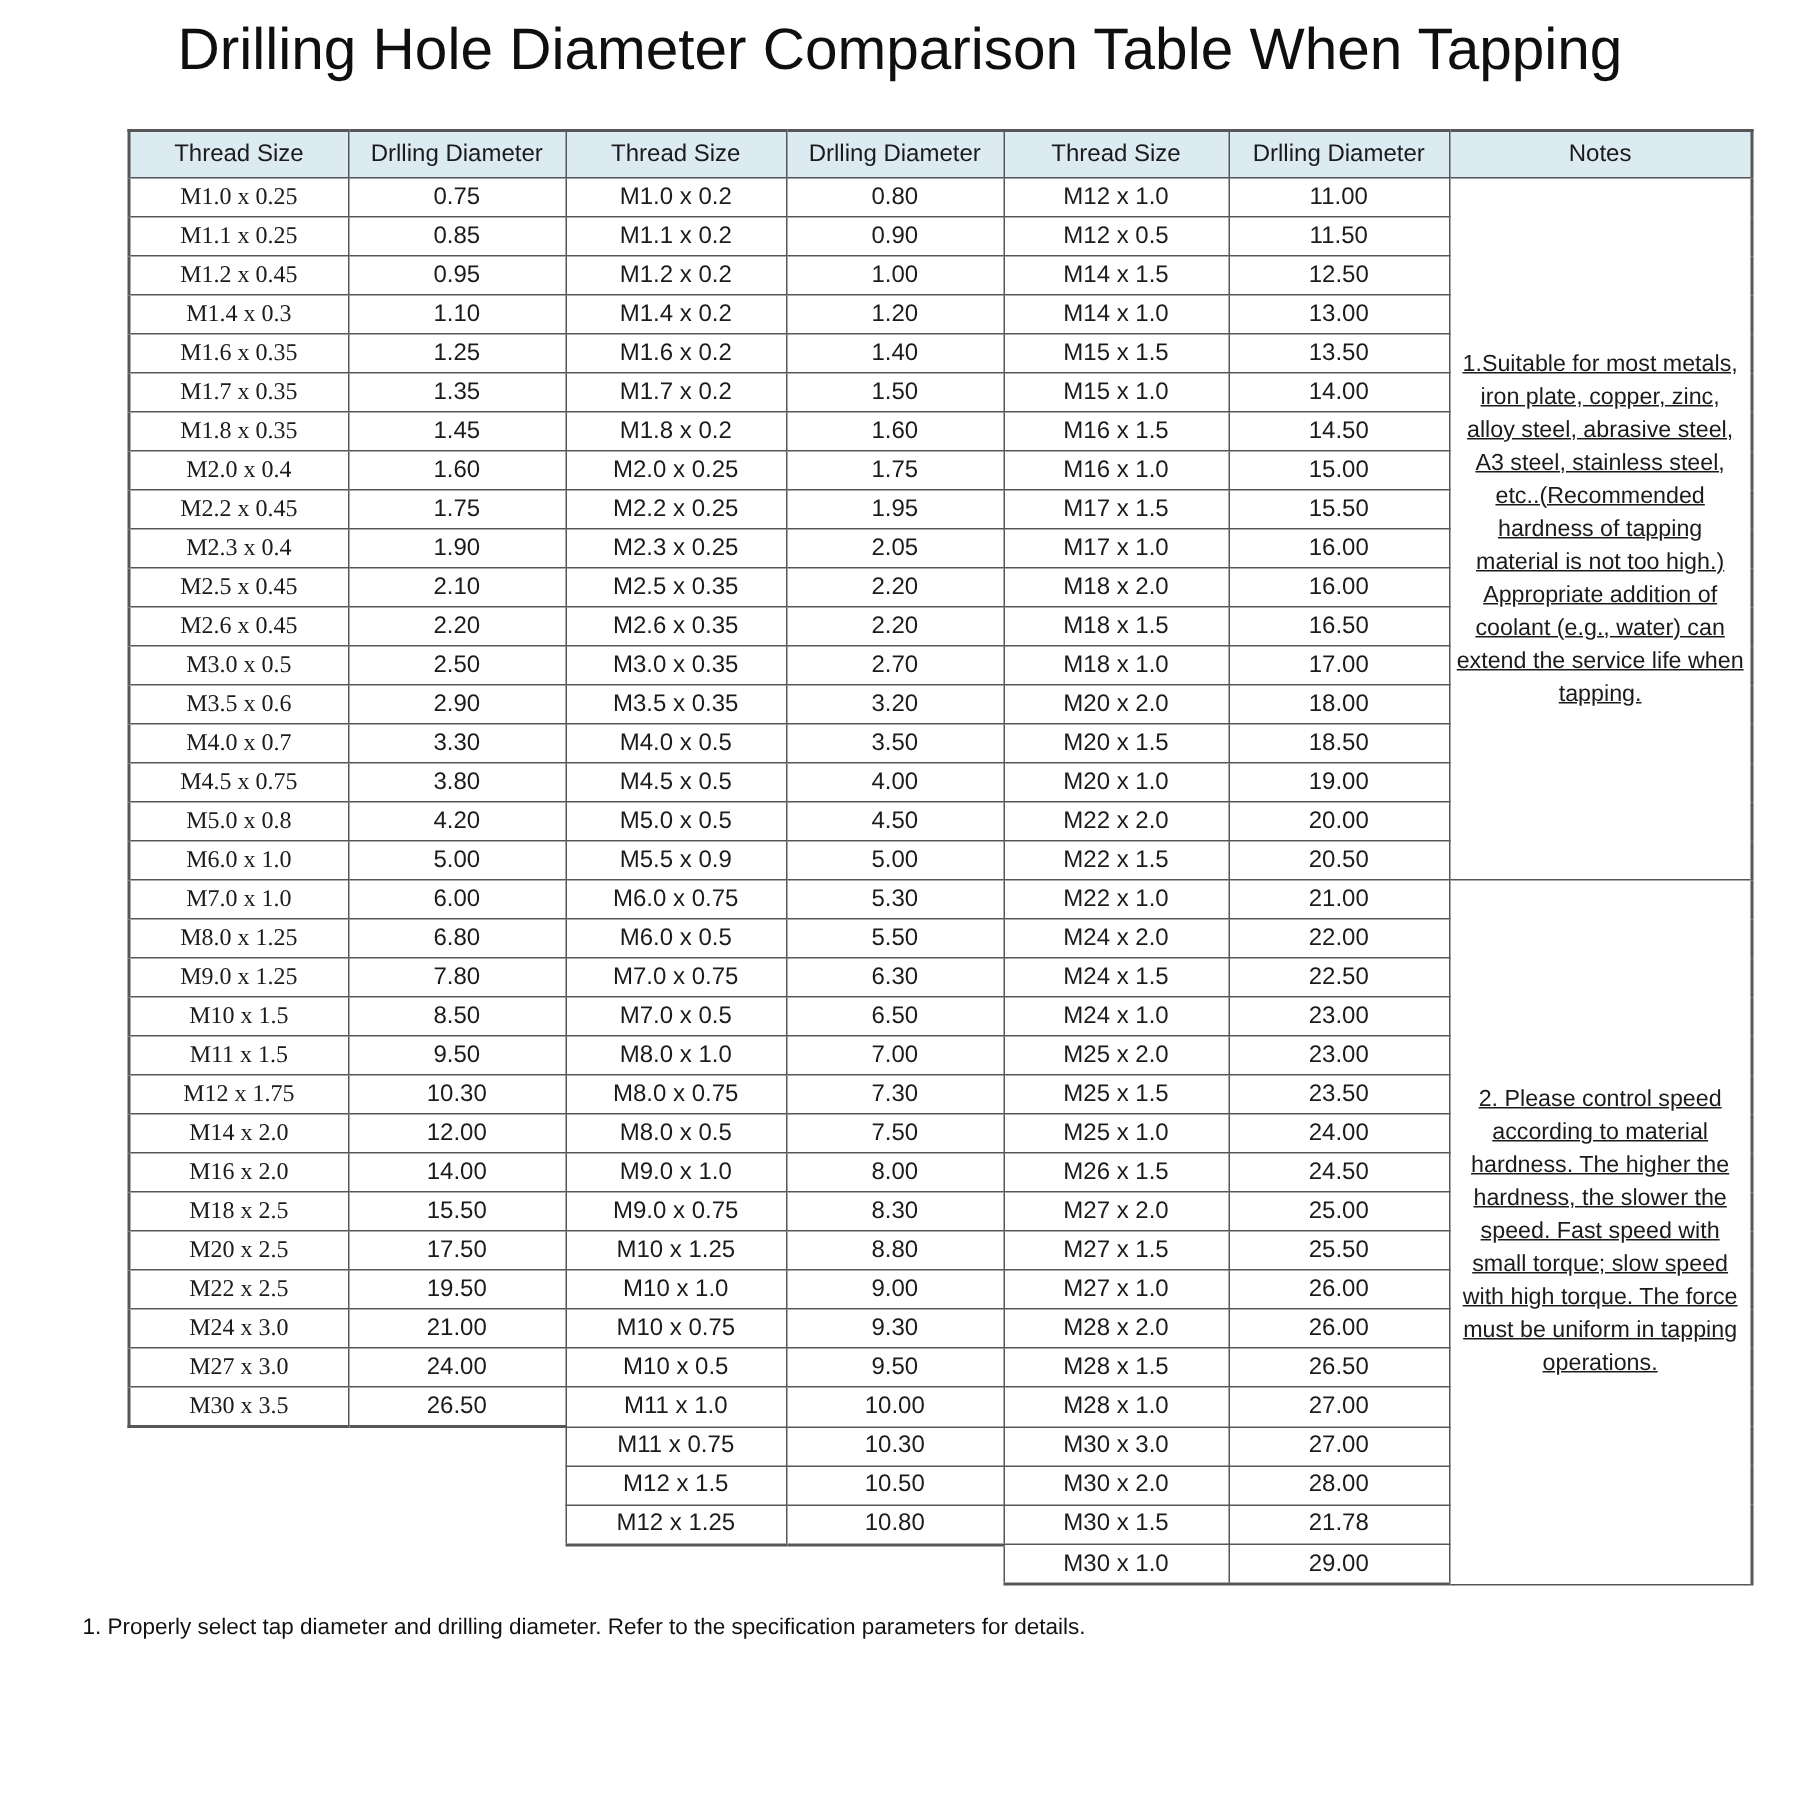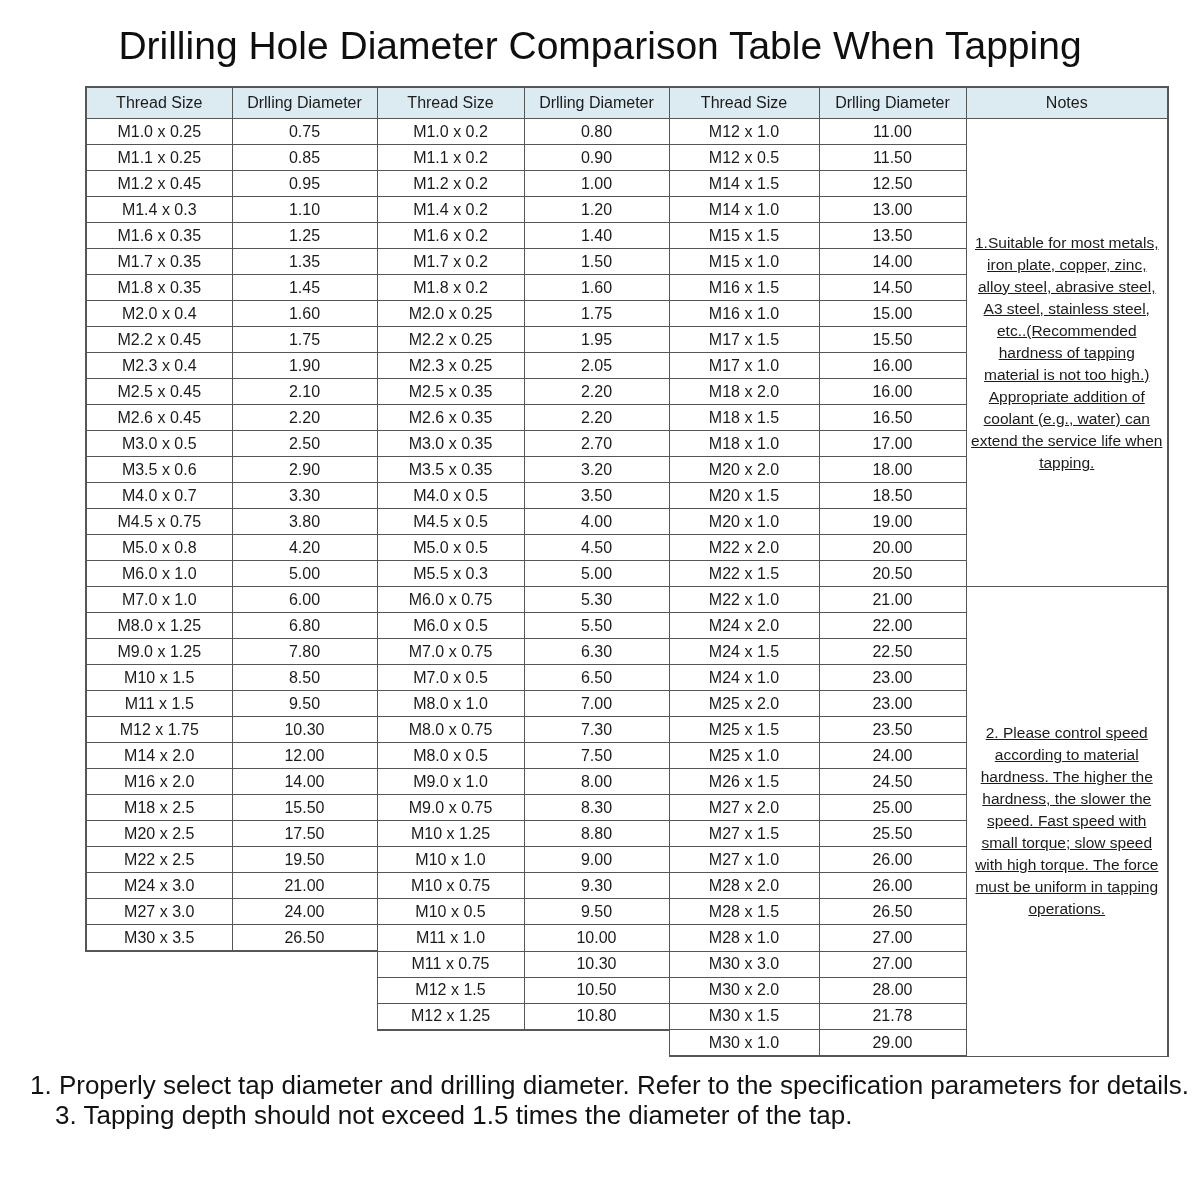--- a/index.html
+++ b/index.html
@@ -6,49 +6,48 @@
   body {
     width:1200px; height:1200px; background:#ffffff;
     font-family:"Liberation Sans", sans-serif;
     position:relative; overflow:hidden;
     color:#1b1b1b;
   }
   .title {
     position:absolute; top:12px; left:0; width:1200px;
     text-align:center; font-size:39px; font-weight:400; color:#0f0f0f;
     white-space:nowrap;
-    margin-top:12px;
   }
   table.drill {
     position:absolute; left:85px; top:86px;
     border-collapse:collapse; table-layout:fixed;
   }
   table.drill th {
     height:22px; background:#dcebf2;
     border:1px solid #565656; border-top-width:2px;
     font-size:16px; font-weight:400; text-align:center; padding:4px;
   }
   table.drill th:first-child { border-left-width:2px; }
   table.drill th:last-child  { border-right-width:2px; }
   td.cell {
     height:25px; border:1px solid #565656;
     font-size:16px; text-align:center; padding:0; white-space:nowrap;
     vertical-align:middle;
   }
-  td.cell.colA-first { border-left-width:2px; }
+  td.cell.colA-first { border-left-width:2px;font-family:Liberation Serif, serif; }
   td.bend { border-bottom-width:2px; }
   td.empty { border:none; background:#ffffff; }
   td.notes {
     border:1px solid #565656; border-right-width:2px;
     font-size:15.5px; line-height:22px; text-align:center;
     vertical-align:middle; padding:2px 4px;text-decoration:underline;
   }
   .footnotes {
     position:absolute; left:30px; top:1070px;
-    font-size:26px; line-height:30px; color:#121212; white-space:nowrap;
+    font-size:15px; line-height:30px; color:#121212; white-space:nowrap;
   }
   .footnotes .fline:last-child { padding-left:25px; }
 </style>
 </head>
 <body>
 
 <div class="title">Drilling Hole Diameter Comparison Table When Tapping</div>
 
 <table class="drill">
   <colgroup>
@@ -205,21 +204,21 @@
         <td class="cell colA-first">M5.0 x 0.8</td>
         <td class="cell">4.20</td>
         <td class="cell">M5.0 x 0.5</td>
         <td class="cell">4.50</td>
         <td class="cell">M22 x 2.0</td>
         <td class="cell">20.00</td>
       </tr>
       <tr>
         <td class="cell colA-first">M6.0 x 1.0</td>
         <td class="cell">5.00</td>
-        <td class="cell">M5.5 x 0.3</td>
+        <td class="cell">M5.5 x 0.9</td>
         <td class="cell">5.00</td>
         <td class="cell">M22 x 1.5</td>
         <td class="cell">20.50</td>
       </tr>
       <tr>
         <td class="cell colA-first">M7.0 x 1.0</td>
         <td class="cell">6.00</td>
         <td class="cell">M6.0 x 0.75</td>
         <td class="cell">5.30</td>
         <td class="cell">M22 x 1.0</td>
@@ -360,14 +359,13 @@
         <td class="empty"></td>
         <td class="empty"></td>
         <td class="cell bend">M30 x 1.0</td>
         <td class="cell bend">29.00</td>
       </tr>
     </tbody>
 </table>
 
 <div class="footnotes">
     <div class="fline">1. Properly select tap diameter and drilling diameter. Refer to the specification parameters for details.</div>
-    <div class="fline">3. Tapping depth should not exceed 1.5 times the diameter of the tap.</div>
   </div>
 
 </body></html>

